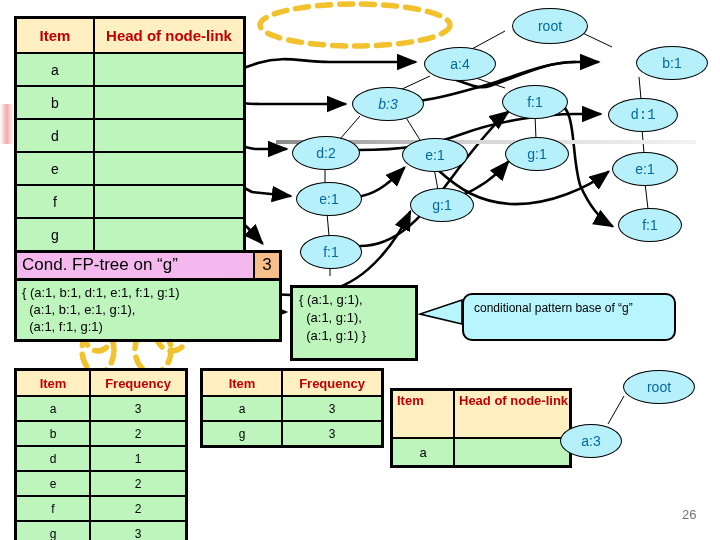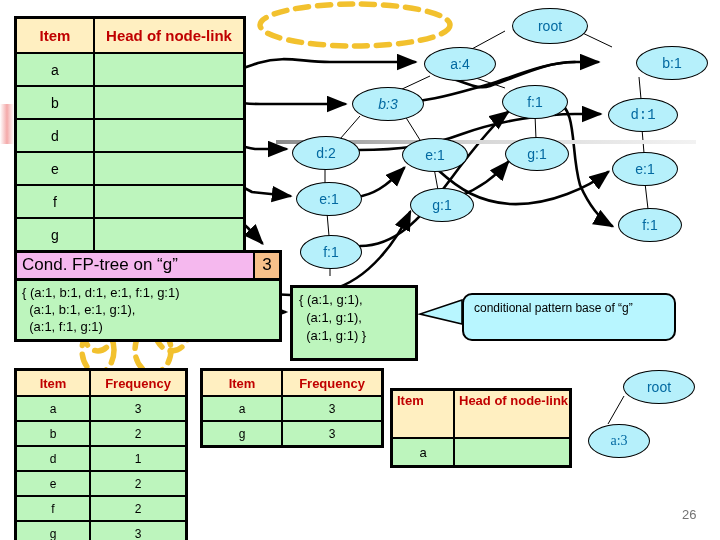--- a/index.html
+++ b/index.html
@@ -328,20 +328,20 @@
         <span>f:1</span>
       </div>
       <div class="node" style="left: 300px; top: 235px; width: 60px; height: 32px;">
         <span>f:1</span>
       </div>
     </div>
   <div id="treeSmallNodes">
       <div class="node" style="left: 623px; top: 370px; width: 70px; height: 32px;">
         <span>root</span>
       </div>
-      <div class="node" style="left: 588px; top: 424px; width: 60px; height: 32px; font-family: Liberation Serif, serif;">
+      <div class="node" style="left: 560px; top: 424px; width: 60px; height: 32px;">
         <span>a:3</span>
       </div>
     </div>
 
   <div id="pageno">26</div>
 
 </div>
 
 </body></html>

